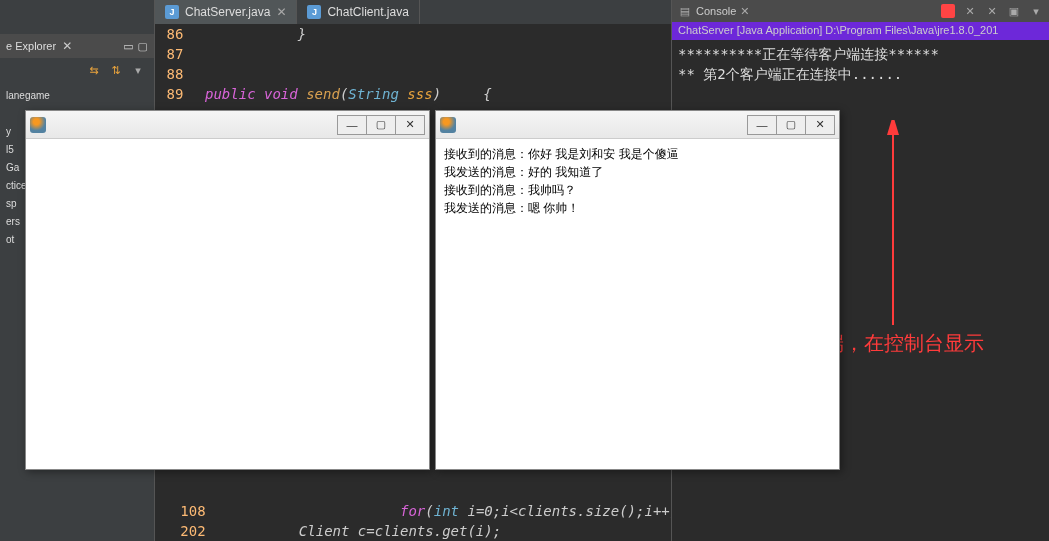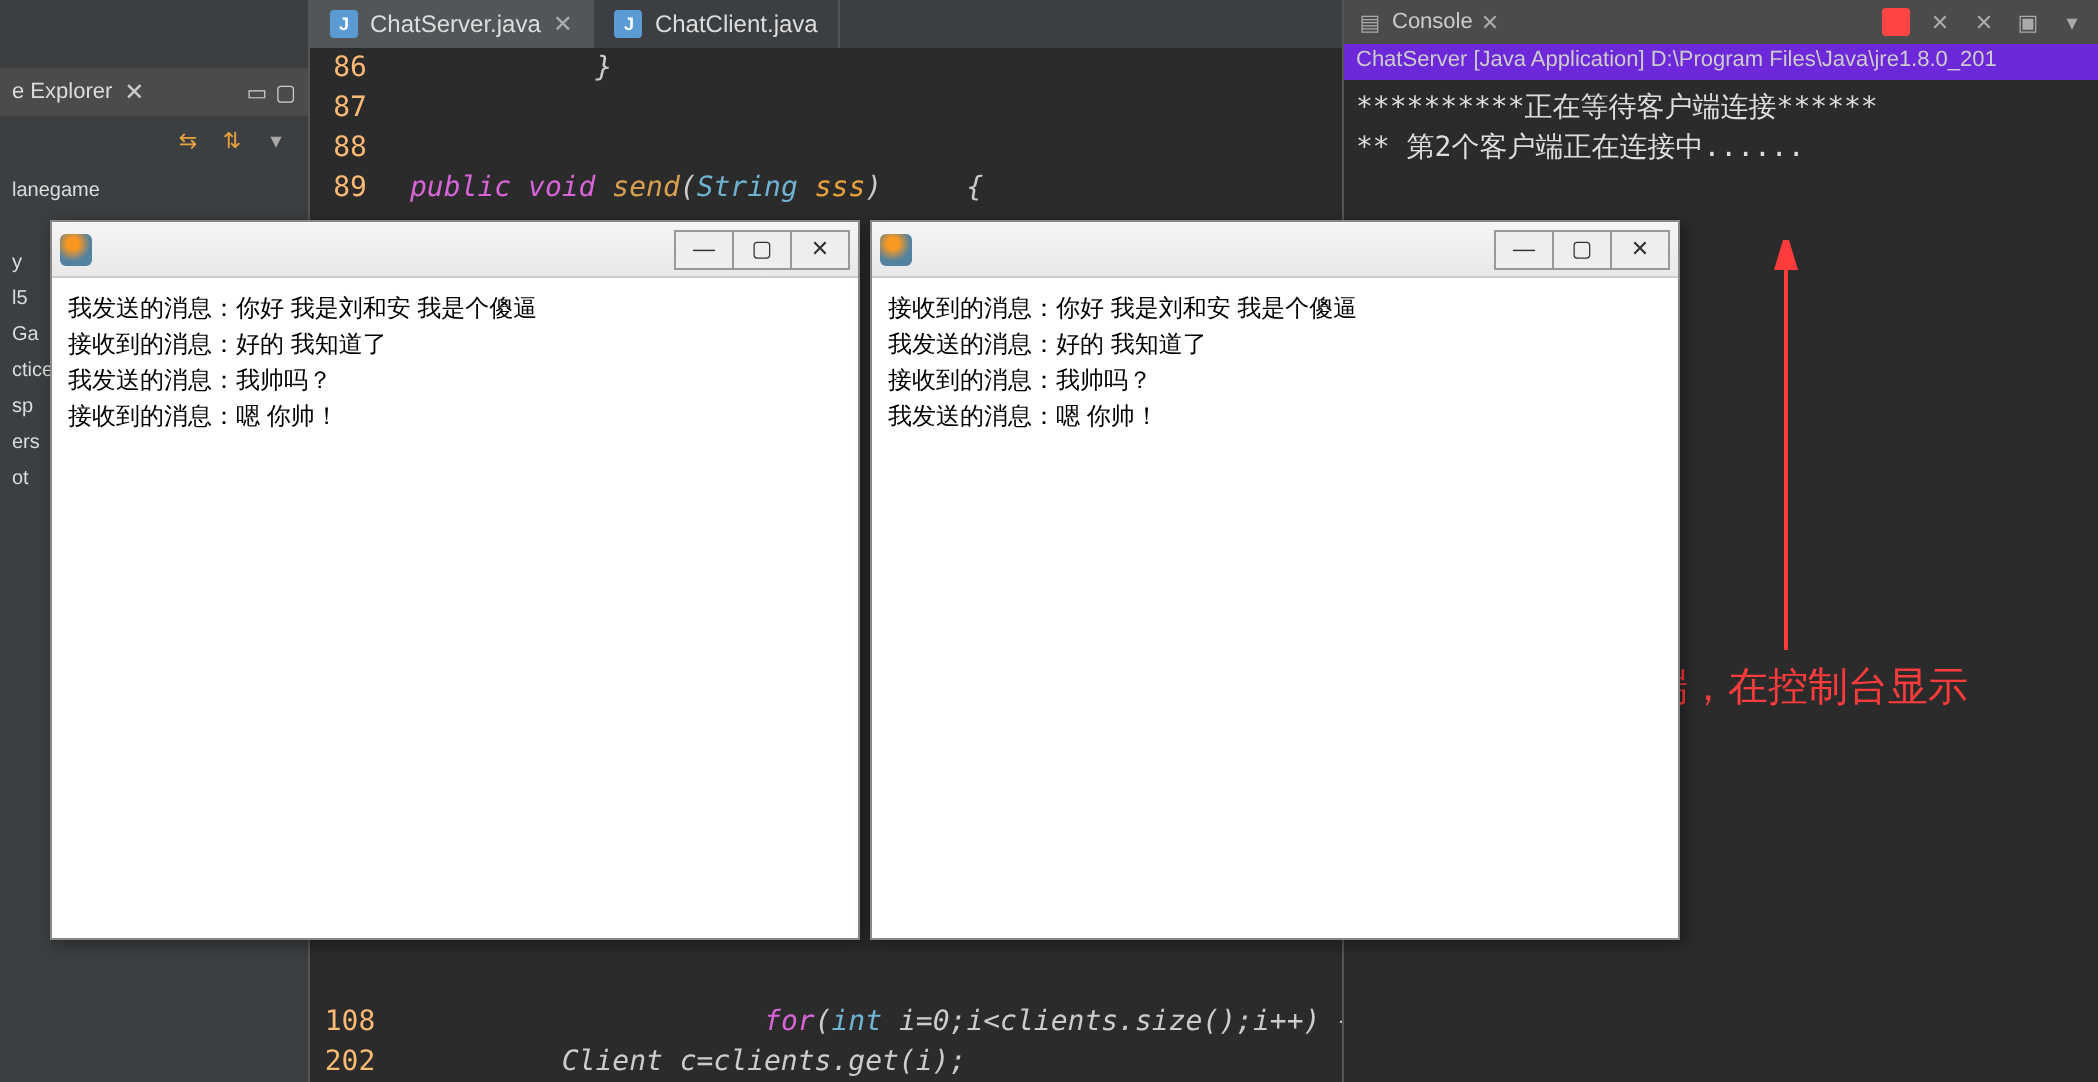--- a/index.html
+++ b/index.html
@@ -127,20 +127,21 @@
     .type { color: #6fb3d2; }
     .param { color: #e8a33d; }
     .punct { color: #ccc; }
     .func { color: #d8a050; }
     .comment { color: #888; }
 
     .code-bottom {
       position: absolute;
       bottom: 0; left: 0; right: 0;
       height: 40px;
+      padding-left: 18px;
     }
 
     
     .console-panel {
       position: absolute;
       left: 671px; top: 0; right: 0; height: 541px;
       background: #2b2b2b;
       border-left: 1px solid #555;
       display: flex;
       flex-direction: column;
@@ -349,26 +350,20 @@
 <div class="chat-window chat1">
   <div class="chat-titlebar">
     <span class="java-icon"></span>
     <span class="spacer"></span>
     <div class="win-btns">
       <div class="win-btn">—</div>
       <div class="win-btn">▢</div>
       <div class="win-btn">✕</div>
     </div>
   </div>
-  <div class="chat-body">
-    <div>我发送的消息：你好 我是刘和安 我是个傻逼</div>
-    <div>接收到的消息：好的 我知道了</div>
-    <div>我发送的消息：我帅吗？</div>
-    <div>接收到的消息：嗯 你帅！</div>
-  </div>
 </div>
 
 <div class="chat-window chat2">
   <div class="chat-titlebar">
     <span class="java-icon"></span>
     <span class="spacer"></span>
     <div class="win-btns">
       <div class="win-btn">—</div>
       <div class="win-btn">▢</div>
       <div class="win-btn">✕</div>

